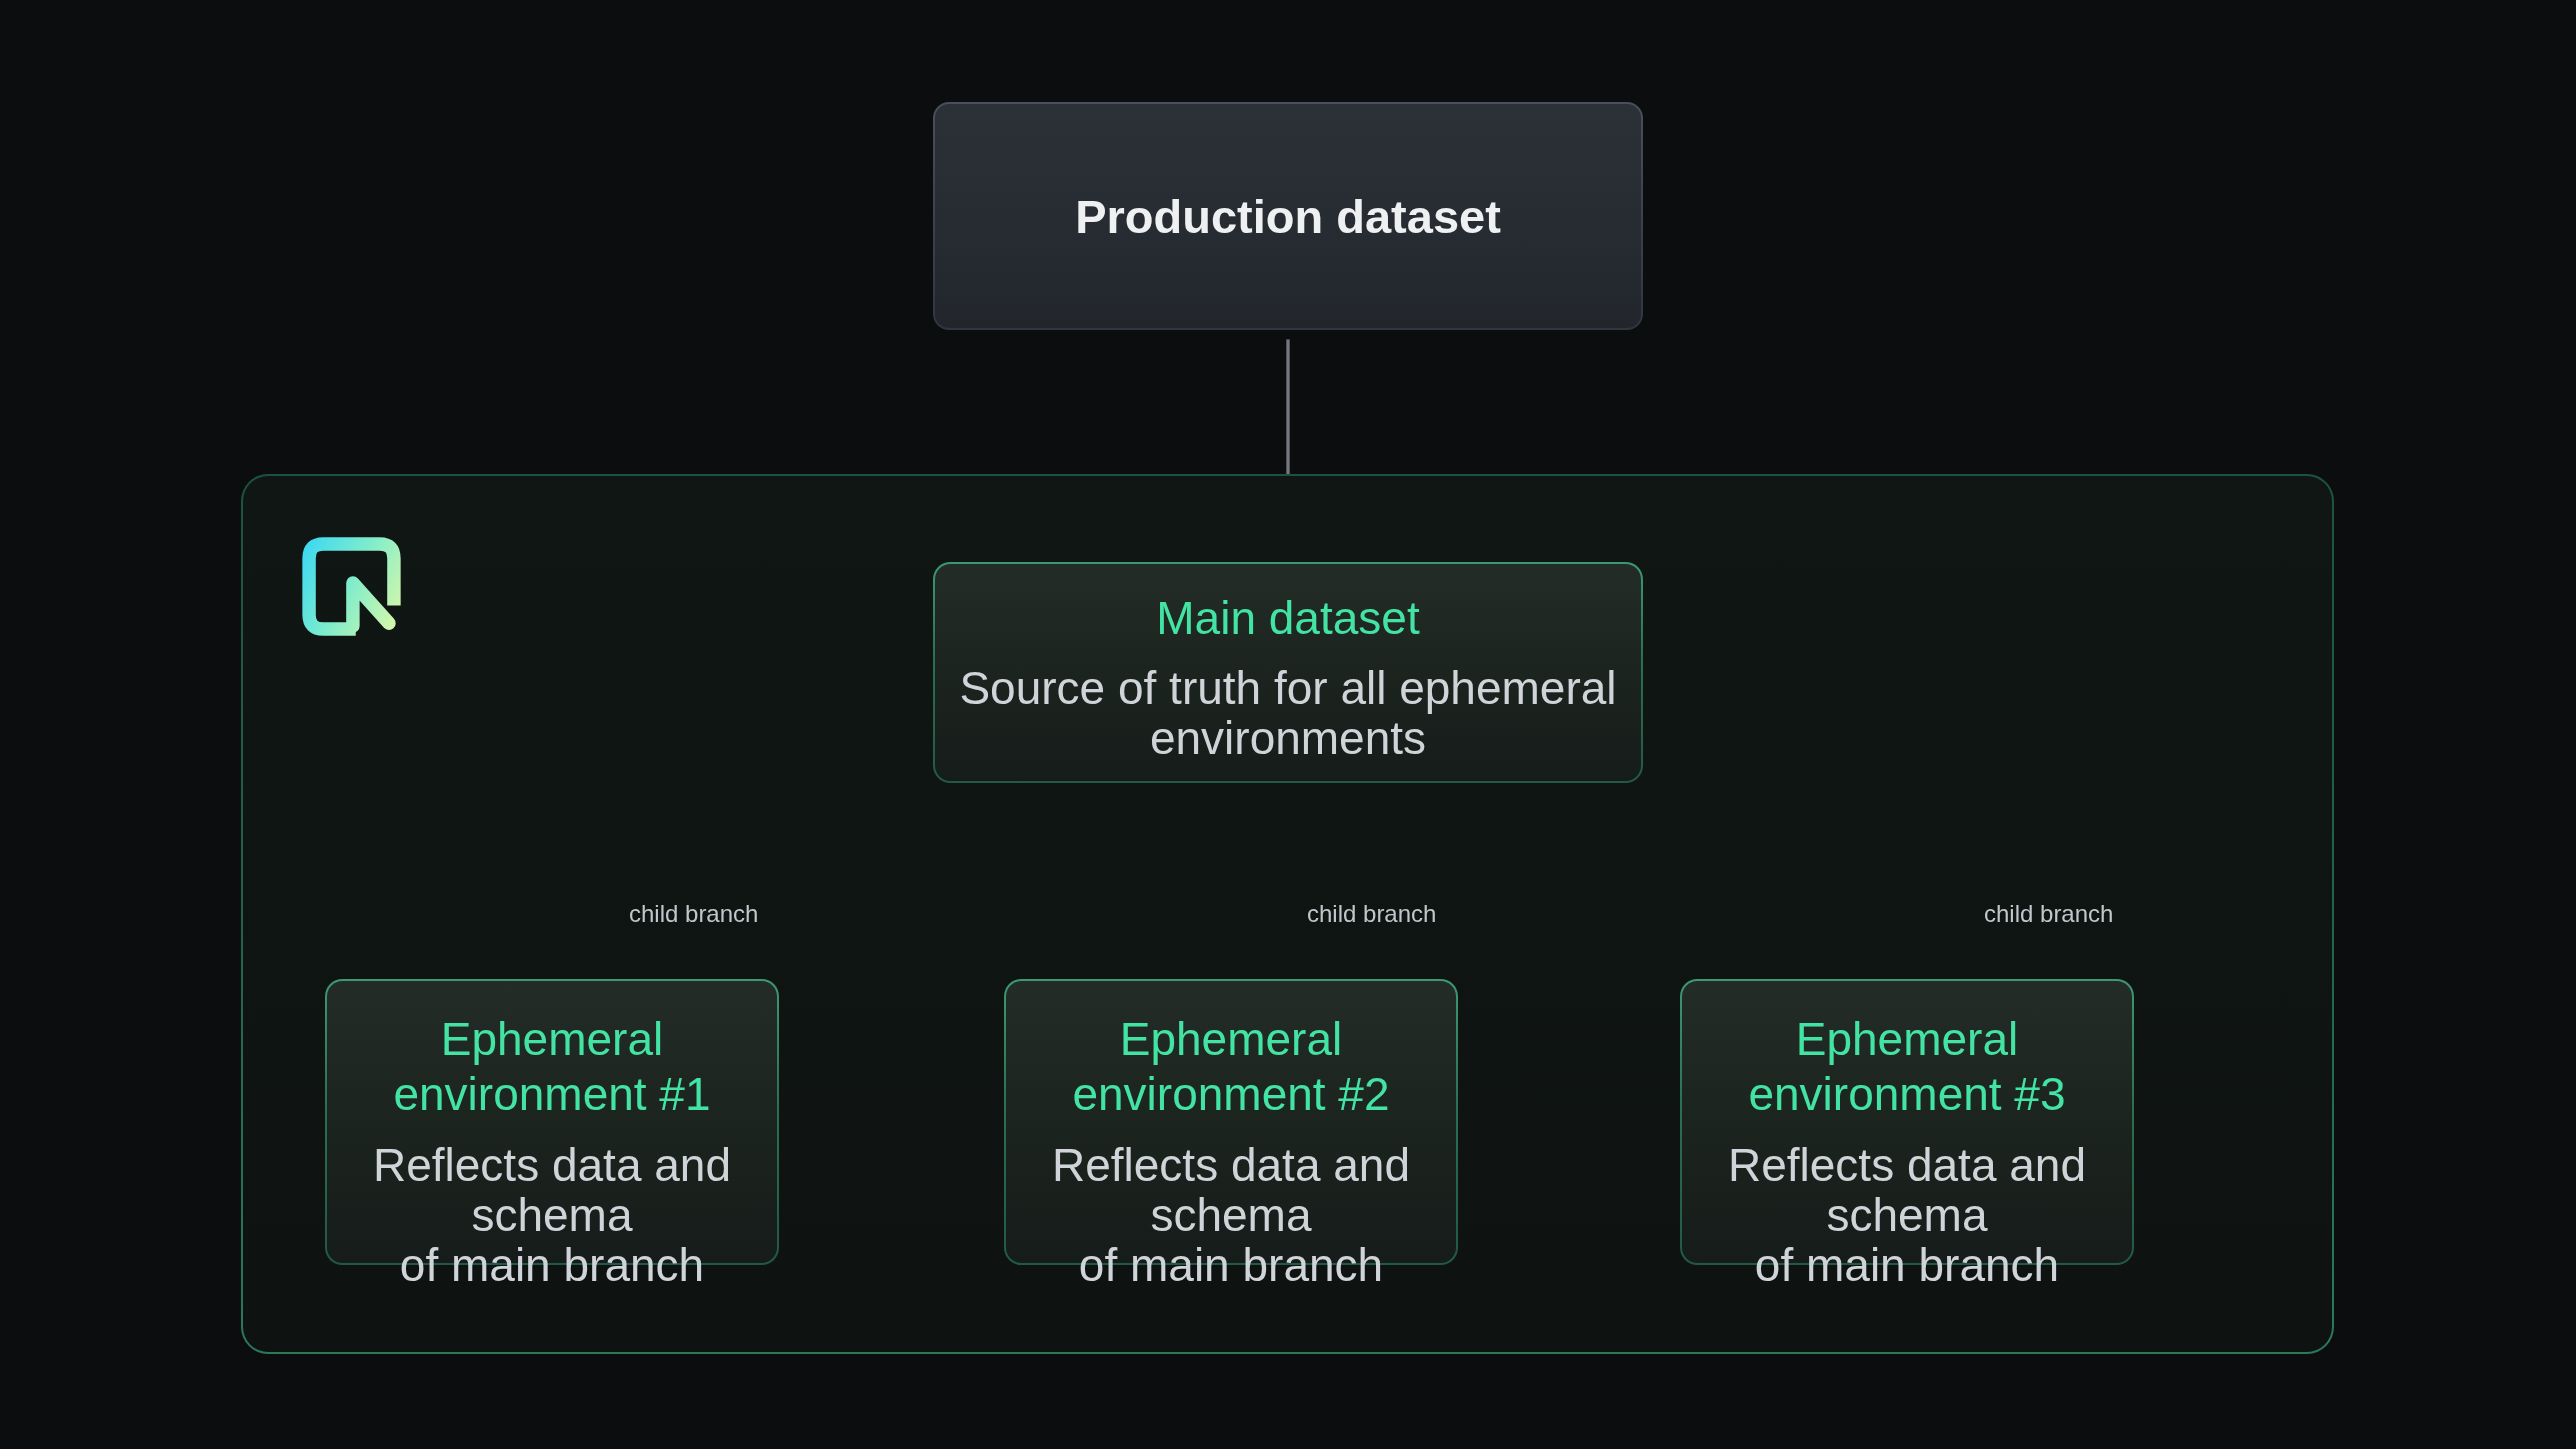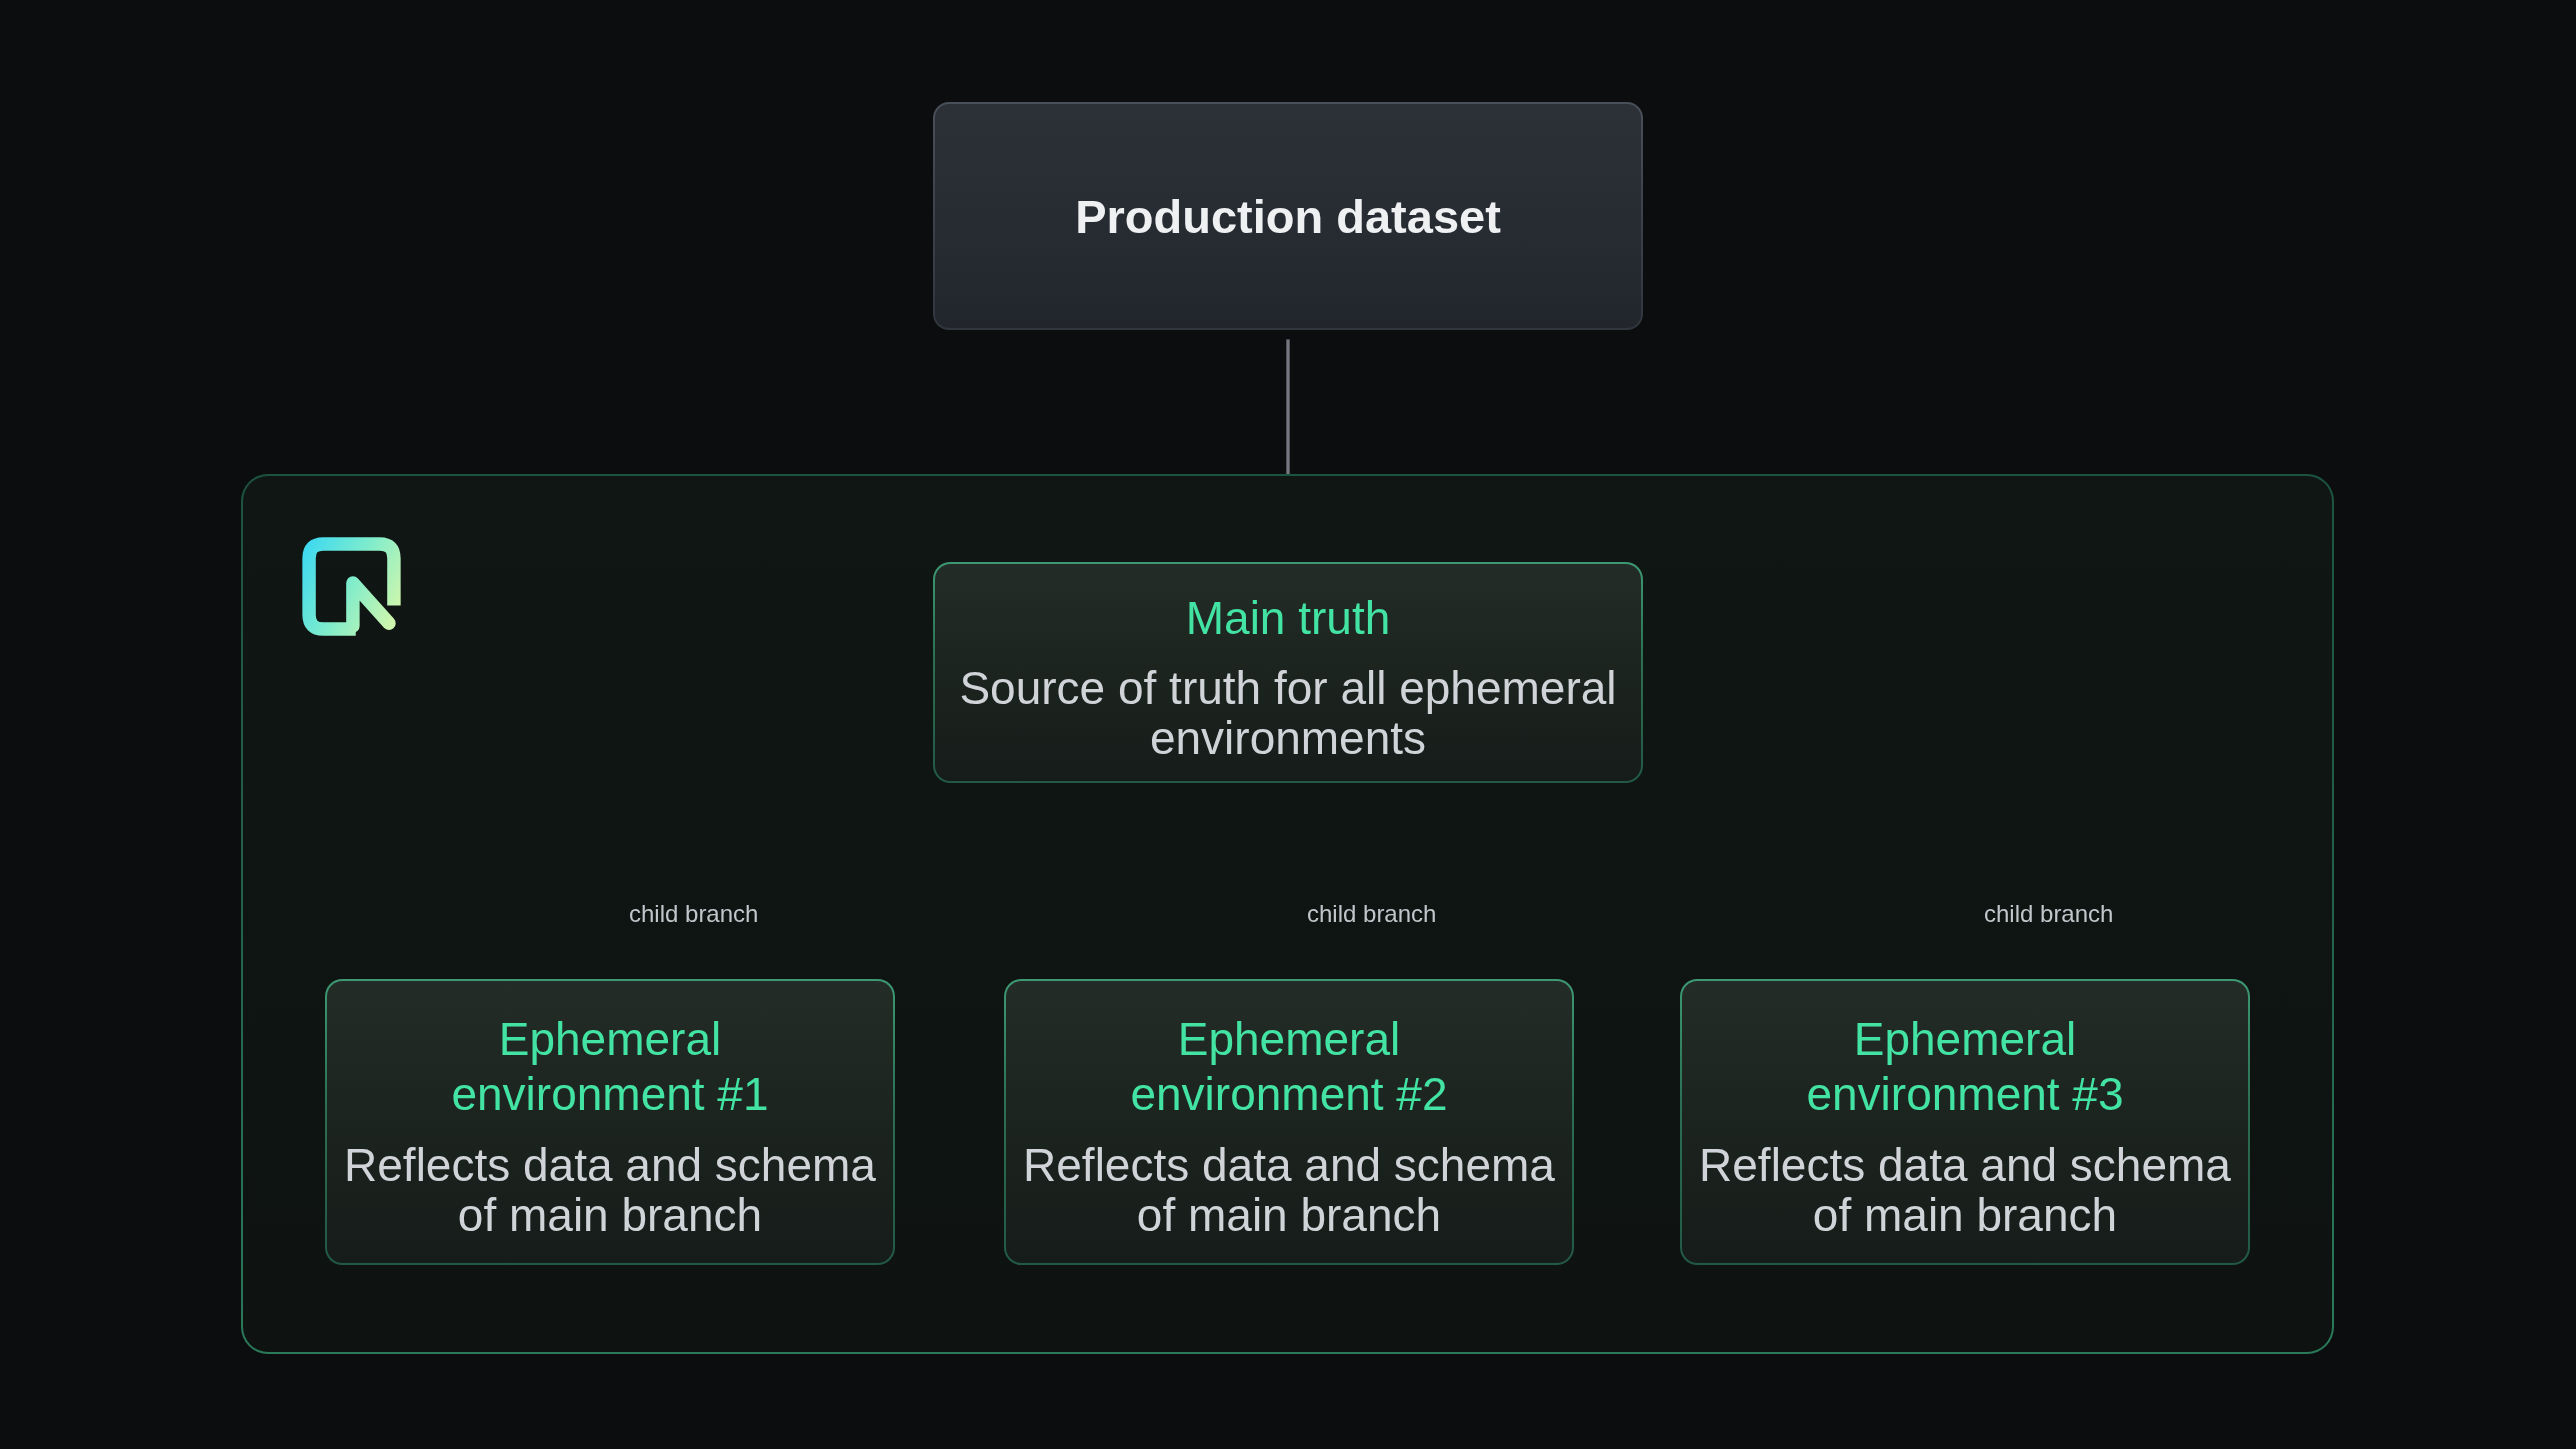--- a/index.html
+++ b/index.html
@@ -49,21 +49,21 @@
 
   
   .green-node {
     border-radius: 17.4px;
     border: 2.7px solid transparent;
     background:
       linear-gradient(180deg, #232c27 0%, #1b231f 55%, #161c19 100%) padding-box,
       linear-gradient(180deg, #3c9973 0%, #2b6f54 45%, #215944 100%) border-box;
   }
   .main-node { left: 933px; top: 562px; width: 710px; height: 221px; padding-top: 27px; }
-  .env-node  { top: 979px; width: 570px; height: 286px; padding-top: 31px; }
+  .env-node  { top: 979px; width: 454px; height: 286px; padding-top: 31px; }
   .env-node-1 { left: 325px; }
   .env-node-2 { left: 1004px; }
   .env-node-3 { left: 1680px; }
 
   .node-title {
     font-size: 46px; font-weight: 400; line-height: 55px;
     color: #43e3a3; white-space: pre-line;
   }
   .node-desc {
     margin-top: 17.4px;
@@ -115,21 +115,21 @@
       <stop offset="1" stop-color="#cef6ad"></stop>
     </linearGradient>
   </defs>
   <g fill="none" stroke="url(#neon-grad)" stroke-width="19">
     <path d="M76 130 L30 130 Q10 130 10 110 L10 30 Q10 10 30 10 L110 10 Q130 10 130 30 L130 97"></path>
     <path d="M72 126 L72 65 L123 122" stroke-linecap="round" stroke-linejoin="round"></path>
   </g>
 </svg>
 
 <div class="node green-node main-node">
-  <div class="node-title">Main truth</div>
+  <div class="node-title">Main dataset</div>
   <div class="node-desc">Source of truth for all ephemeral
 environments</div>
 </div>
 
 <div class="branch-label branch-label-1">child branch</div>
 <div class="branch-label branch-label-2">child branch</div>
 <div class="branch-label branch-label-3">child branch</div>
 
 <div class="node green-node env-node env-node-1">
   <div class="node-title">Ephemeral

